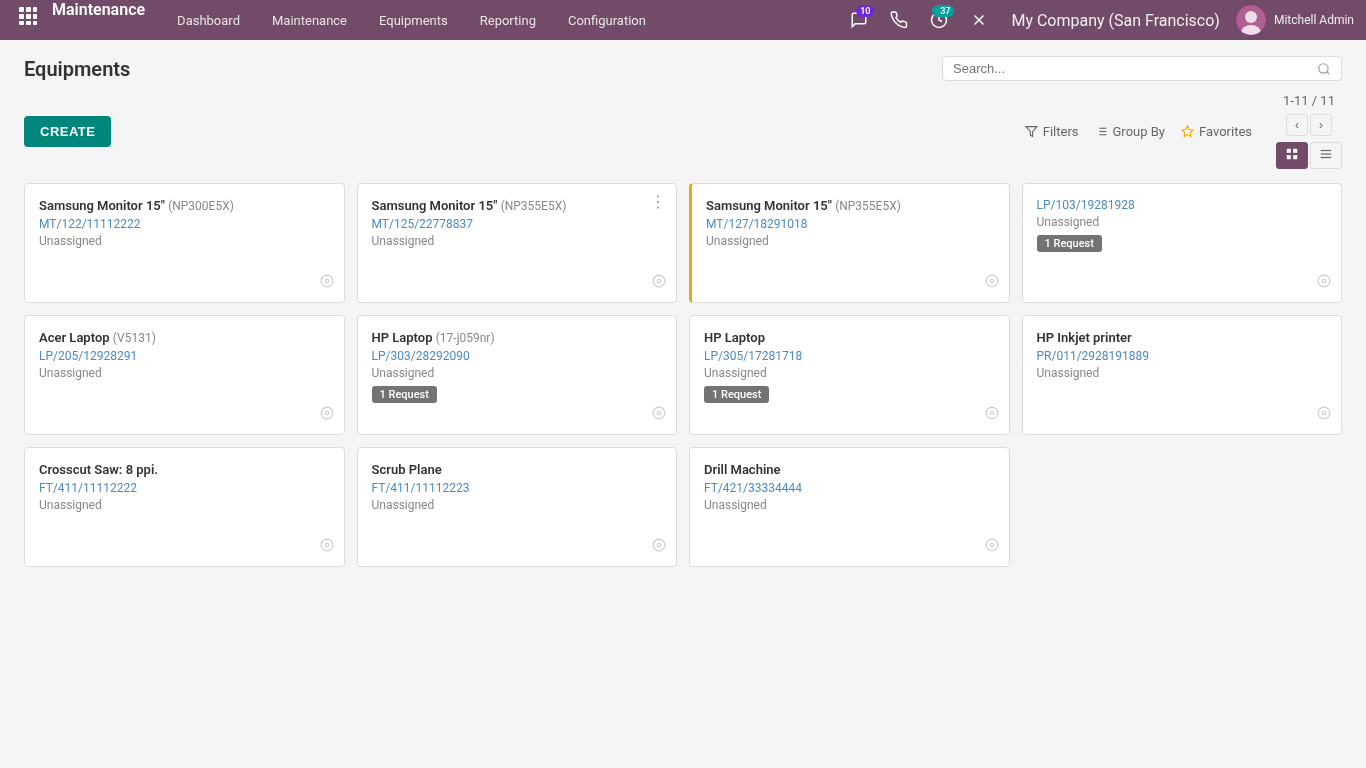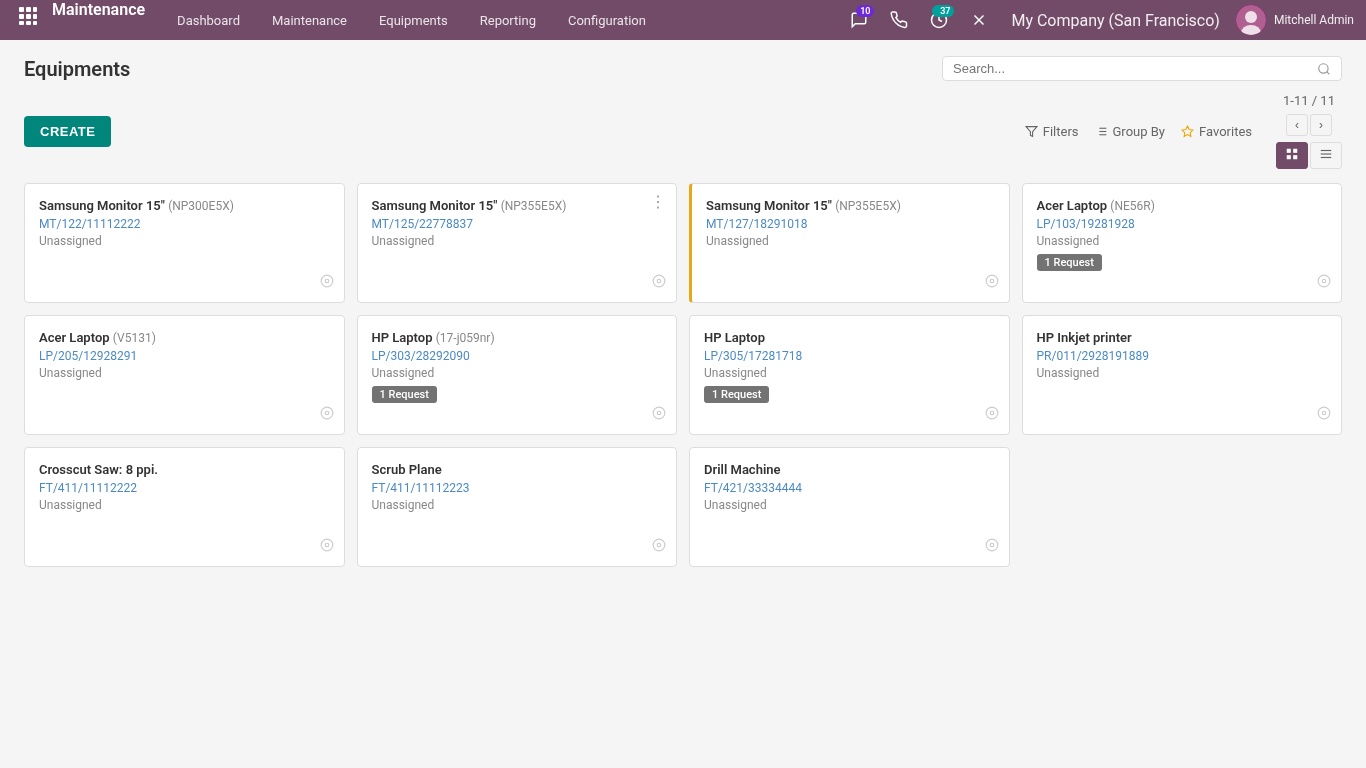--- a/index.html
+++ b/index.html
@@ -357,23 +357,20 @@
 
     <div class="card-cog">
       <svg width="14" height="14" viewBox="0 0 24 24" fill="none" stroke="#ccc" stroke-width="2">
             <circle cx="12" cy="12" r="10"></circle>
             <circle cx="12" cy="12" r="3"></circle>
           </svg>
     </div>
   </div>
       <div class="card">
     
-    <div class="card-title">
-      Acer Laptop <span class="model">(NE56R)</span>
-    </div>
     <div class="card-ref">LP/103/19281928</div>
     <div class="card-assignee">Unassigned</div>
     <div class="card-badge">1 Request</div>
     <div class="card-cog">
       <svg width="14" height="14" viewBox="0 0 24 24" fill="none" stroke="#ccc" stroke-width="2">
             <circle cx="12" cy="12" r="10"></circle>
             <circle cx="12" cy="12" r="3"></circle>
           </svg>
     </div>
   </div>

